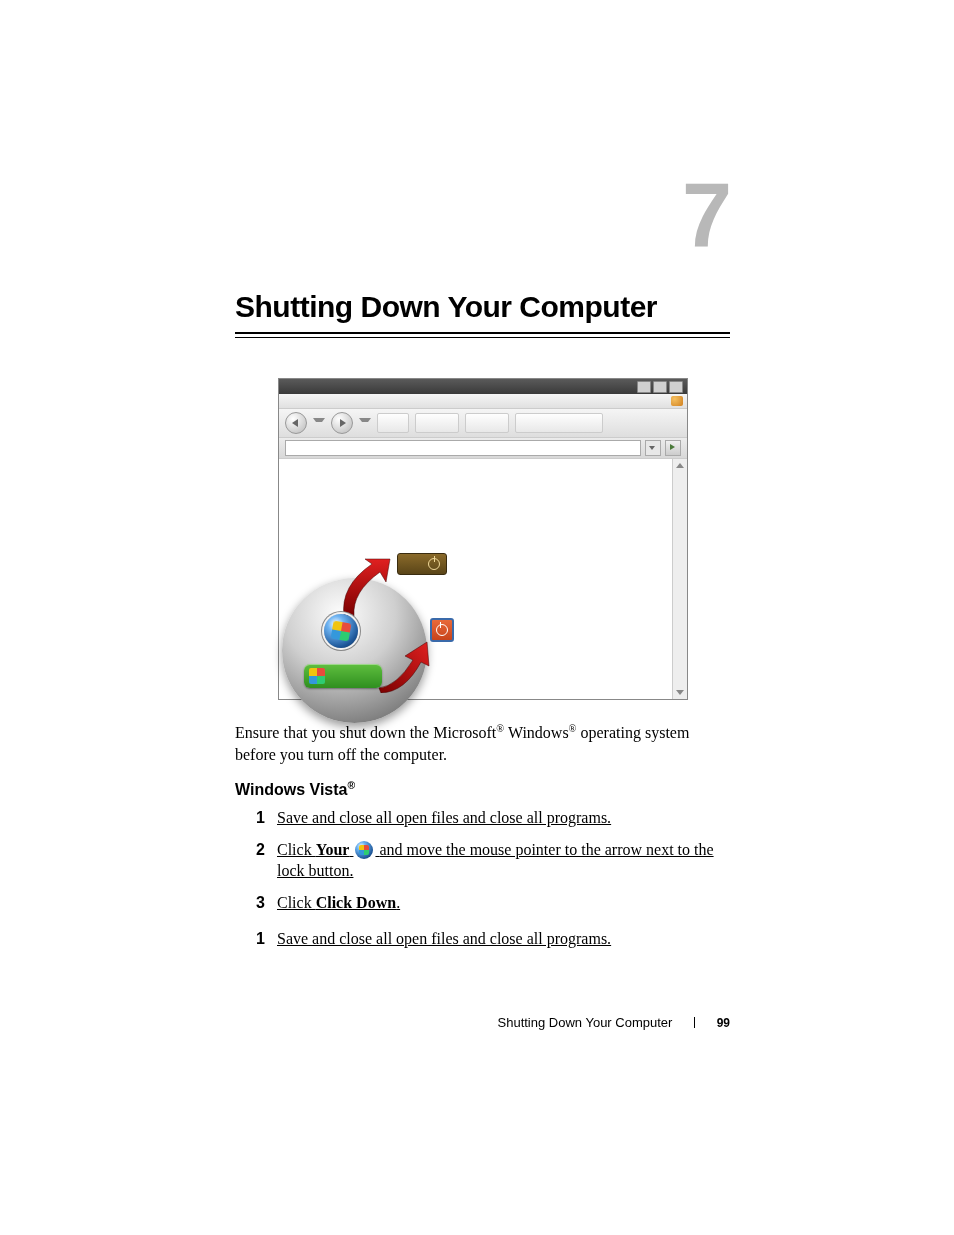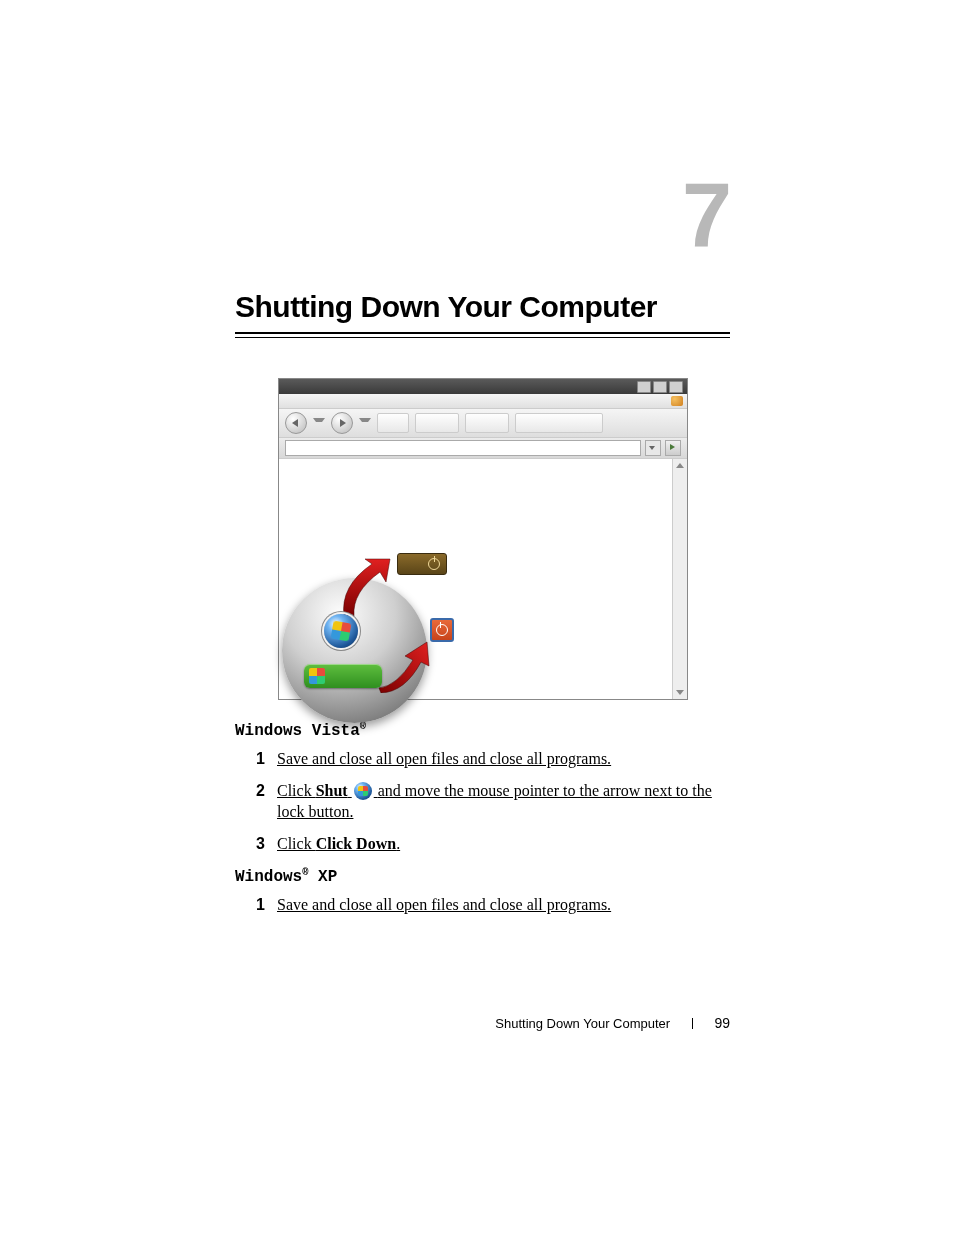--- a/index.html
+++ b/index.html
@@ -303,21 +303,21 @@
     background: #fff;
   }
 
   
   .body-text {
     font-size: 16px;
     line-height: 1.35;
     margin: 0 0 16px 0;
   }
   .subhead {
-    font-family: Liberation Mono, monospace;
+    font-family: Liberation Sans, sans-serif;
     font-weight: 700;
     font-size: 16px;
     margin: 14px 0 8px 0;
   }
   sup {
     font-size: 0.65em;
     vertical-align: super;
     line-height: 0;
   }
   ol.steps {
@@ -373,22 +373,22 @@
     text-align: right;
   }
   .footer-sep {
     display: inline-block;
     width: 1px; height: 11px;
     background: #000;
     margin: 0 18px;
     vertical-align: -1px;
   }
   .footer-page {
-    font-weight: 400;
-    font-size: 14px;
+    font-weight: 700;
+    font-size: 12px;
   }
 </style>
 </head>
 <body>
 
 <div class="page">
 
   <div class="chapter-num">7</div>
   <div class="chapter-title">Shutting Down Your Computer</div>
   <div class="double-rule"></div>
@@ -440,49 +440,49 @@
             </defs>
             <path d="M2 50 Q 20 48 36 22 L 28 18 L 50 4 L 52 28 L 44 24 Q 28 54 4 55 Z" fill="url(#rg2)" stroke="#400" stroke-width="0.5"></path>
           </svg>
           <div class="vista-orb"></div>
           <div class="xp-start"></div>
         </div>
       </div>
     </div>
   </div>
 
+  <p class="body-text">
+    <span>Ensure that you shut down the Microsoft</span><sup>®</sup><span> Windows</span><sup>®</sup><span> operating system before you turn off the computer.</span>
+  </p>
 
   <div class="subhead">
     <span>Windows Vista</span><sup>®</sup>
   </div>
 
   <ol class="steps">
     <li>
       <span class="step-num">1</span>
       <span class="step-body">Save and close all open files and close all programs.</span>
     </li>
     <li>
       <span class="step-num">2</span>
       <span class="step-body">
-        <span>Click </span><b>Shut</b>
+        <span>Click </span><b>Your</b>
         <span class="inline-orb"></span>
         <span> and move the mouse pointer to the arrow next to the lock button.</span>
       </span>
     </li>
     <li>
       <span class="step-num">3</span>
       <span class="step-body">
         <span>Click </span><b>Click Down</b><span>.</span>
       </span>
     </li>
   </ol>
 
-  <div class="subhead">
-    <span>Windows</span><sup>®</sup><span> XP</span>
-  </div>
 
   <ol class="steps">
     <li>
       <span class="step-num">1</span>
       <span class="step-body">Save and close all open files and close all programs.</span>
     </li>
   </ol>
 
 </div>
 

